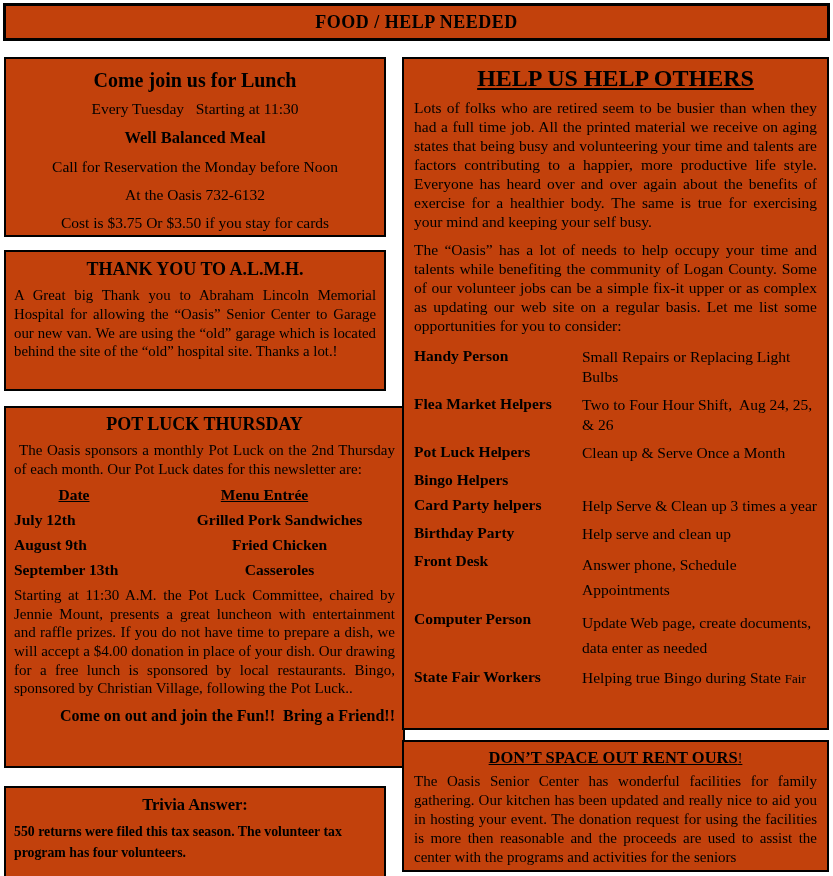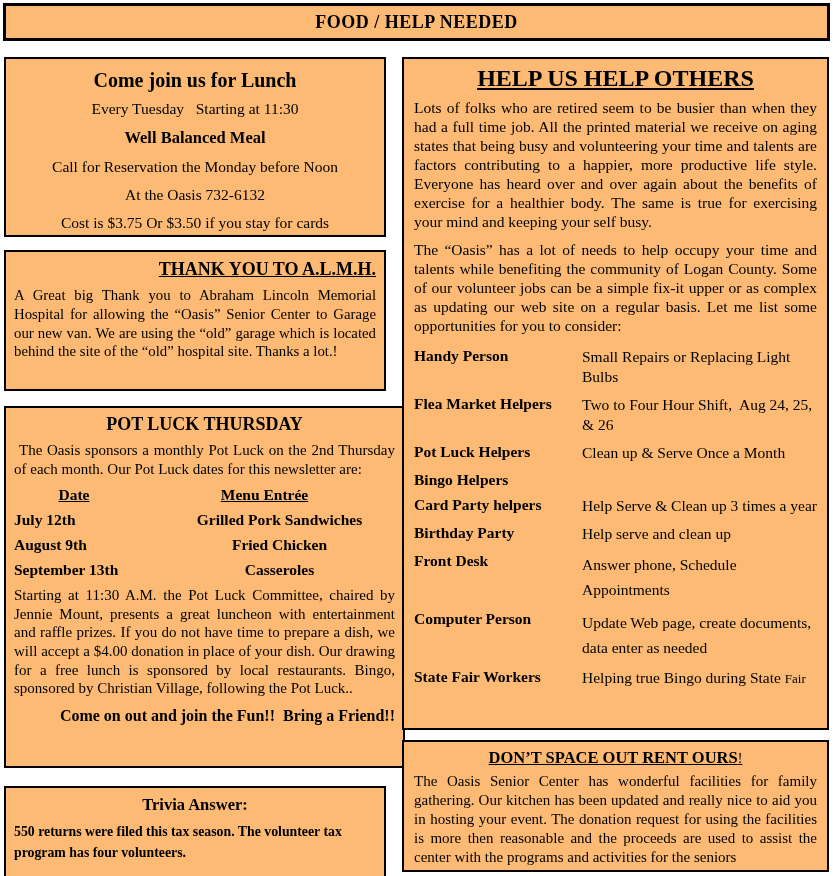--- a/index.html
+++ b/index.html
@@ -1,32 +1,32 @@
 <!DOCTYPE html>
 <html><head>
 <meta charset="utf-8">
 <style>
   html,body{margin:0;padding:0;background:#fff;}
   .page{position:relative;width:833px;height:876px;background:#fff;
         font-family:"Liberation Serif","DejaVu Serif",serif;color:#000;overflow:hidden;}
-  .box{position:absolute;border:2px solid #000;background:#fdba74;box-sizing:border-box;overflow:hidden;}
+  .box{position:absolute;border:2px solid #000;background:#c2410c;box-sizing:border-box;overflow:hidden;}
 
   
   .banner{left:3px;top:3px;width:827px;height:38px;border-width:3px;
           display:flex;align-items:center;justify-content:center;}
   .banner-title{font-weight:bold;font-size:18px;letter-spacing:.5px;}
 
   
   .lunch{left:4px;top:57px;width:382px;height:180px;text-align:center;padding:6px 8px;}
   .lunch-title{font-weight:bold;font-size:20px;margin:4px 0 8px;}
   .lunch-line{font-size:15.5px;margin:0 0 10px;white-space:pre-wrap;}
   .lunch-line.b{font-weight:bold;font-size:16.5px;}
 
   .thanks{left:4px;top:250px;width:382px;height:141px;padding:5px 8px;}
-  .uhead{font-weight:bold;font-size:18px;text-align:right;text-decoration:underline;margin:2px 0 6px;}
+  .uhead{font-weight:bold;font-size:18px;text-align:center;margin:2px 0 6px;}
   .body-justify{font-size:14.8px;line-height:18.8px;text-align:justify;margin:0;}
 
   .potluck{left:4px;top:406px;width:401px;height:362px;padding:4px 8px;}
   .pot-title{font-weight:bold;font-size:18px;text-align:center;margin:2px 0 6px;}
   .pot-intro{font-size:15px;line-height:18.6px;text-align:justify;text-indent:5px;margin:0;}
   .pot-table{margin:8px 0 6px;font-weight:bold;font-size:15.5px;}
   .pot-row{display:flex;margin-bottom:7px;}
   .pot-col1{width:150px;}
   .pot-col2{flex:1;text-align:center;}
   .pot-header .pot-col1{text-align:center;width:120px;}

